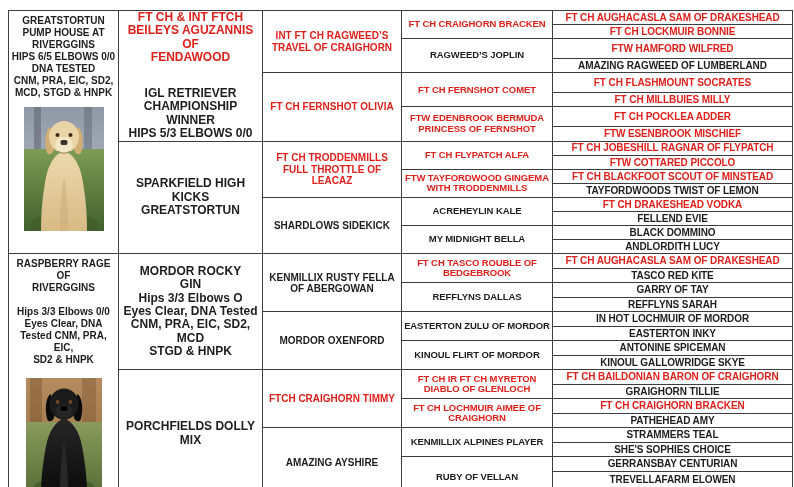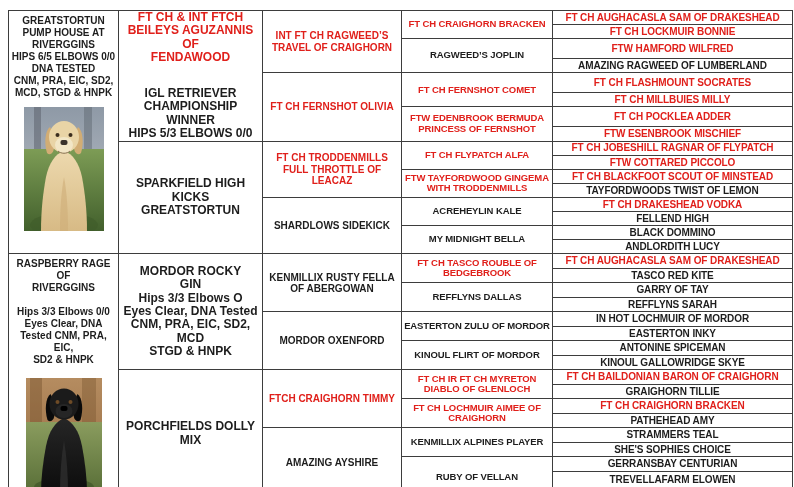--- a/index.html
+++ b/index.html
@@ -137,21 +137,21 @@
 </tr>
 <tr class="rt">
   <td class="g4 black">TAYFORDWOODS TWIST OF LEMON</td>
 </tr>
 <tr class="rt">
   <td class="g2 black" rowspan="4">SHARDLOWS SIDEKICK</td>
   <td class="g3 black" rowspan="2">ACREHEYLIN KALE</td>
   <td class="g4 red">FT CH DRAKESHEAD VODKA</td>
 </tr>
 <tr class="rt">
-  <td class="g4 black">FELLEND HIGH</td>
+  <td class="g4 black">FELLEND EVIE</td>
 </tr>
 <tr class="rt">
   <td class="g3 black" rowspan="2">MY MIDNIGHT BELLA</td>
   <td class="g4 black">BLACK DOMMINO</td>
 </tr>
 <tr class="rt">
   <td class="g4 black">ANDLORDITH LUCY</td>
 </tr>
 
 <tr class="rb">

